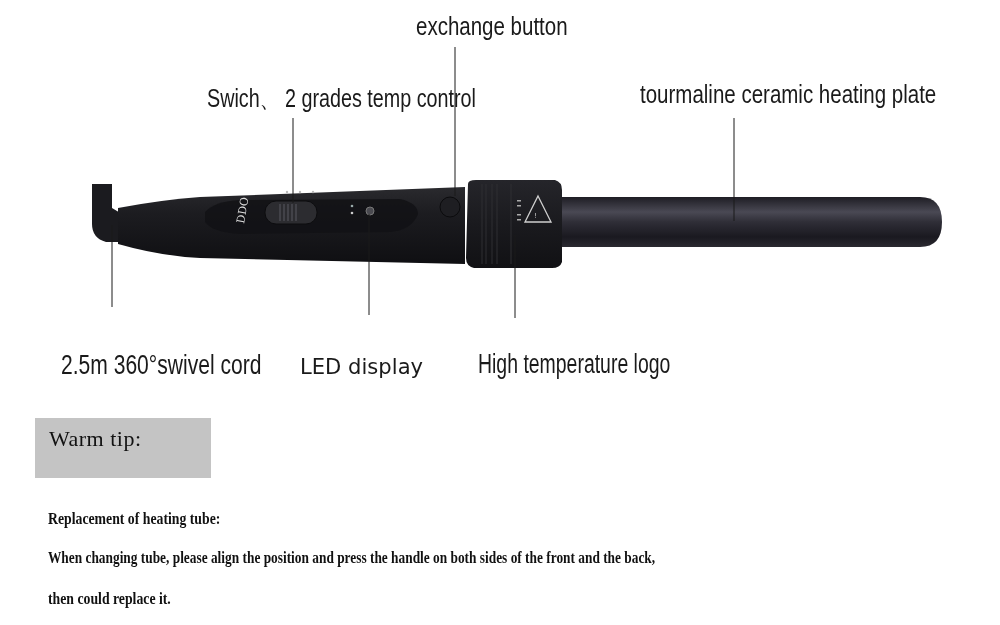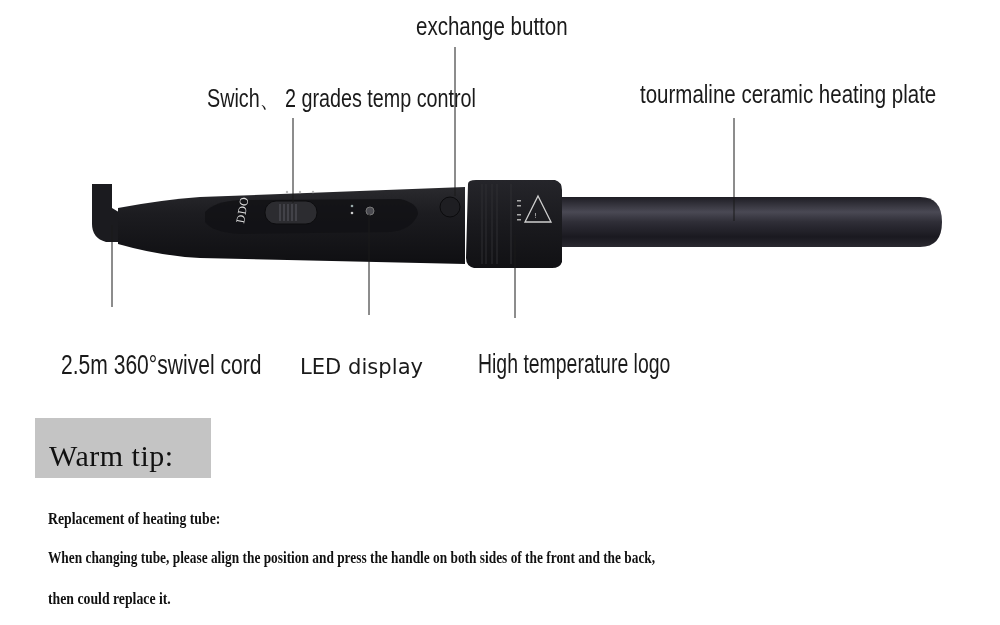--- a/index.html
+++ b/index.html
@@ -1,19 +1,19 @@
 <!DOCTYPE html>
 <html><head>
   <meta charset="utf-8">
   <style>
     html, body { margin:0; padding:0; background:#ffffff; }
     body { width:1000px; height:625px; position:relative; overflow:hidden; }
     .label { position:absolute; color:#1a1a1a; font-family:"Liberation Sans Narrow","Liberation Sans", sans-serif; white-space:nowrap; }
     .tip-box { position:absolute; left:35px; top:418px; width:176px; height:60px; background:#c4c4c4; }
-    .tip-text { position:absolute; left:14px; top:21px; font-family:"Liberation Serif","DejaVu Serif", serif; font-size:30px; color:#111; letter-spacing:0.5px; }
+    .tip-text { position:absolute; left:14px; top:8px; font-family:"Liberation Serif","DejaVu Serif", serif; font-size:22px; color:#111; letter-spacing:0.5px; }
     .body-text { position:absolute; left:48px; font-family:"Liberation Serif","DejaVu Serif", serif; color:#111; font-size:16px; font-weight:bold; white-space:nowrap; }
     svg { position:absolute; left:0; top:0; }
   </style>
 </head>
 <body>
 
 <svg width="1000" height="330" viewBox="0 0 1000 330">
   <defs>
     <linearGradient id="barrelGrad" x1="0" y1="0" x2="0" y2="1">
       <stop offset="0" stop-color="#1e1d24"></stop>

